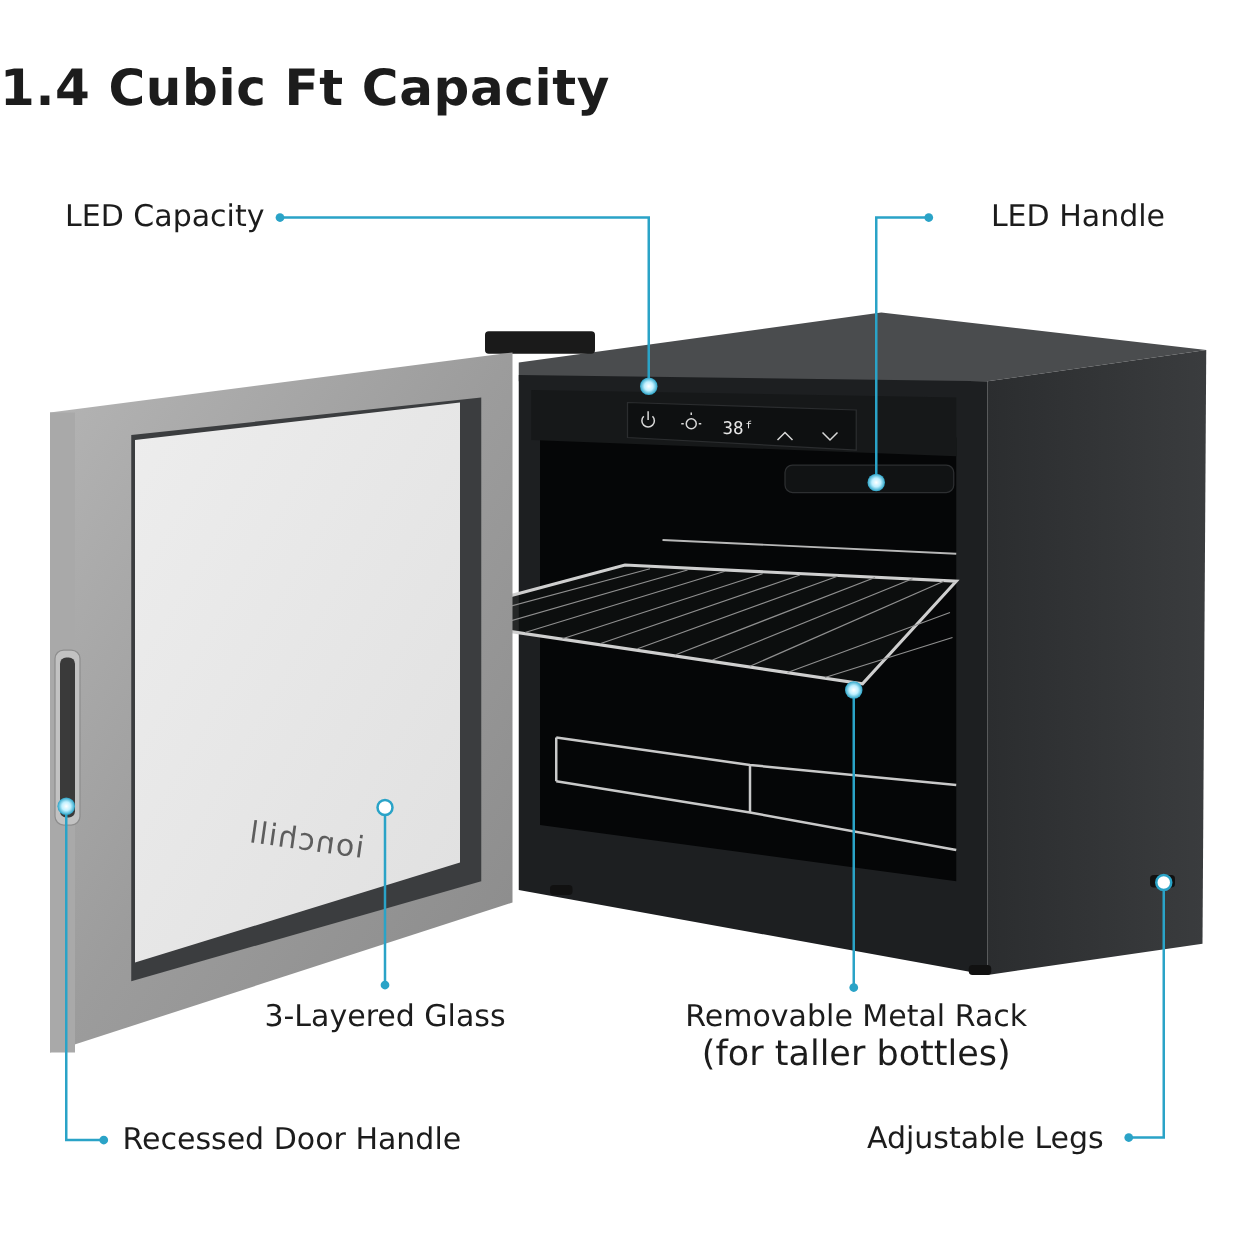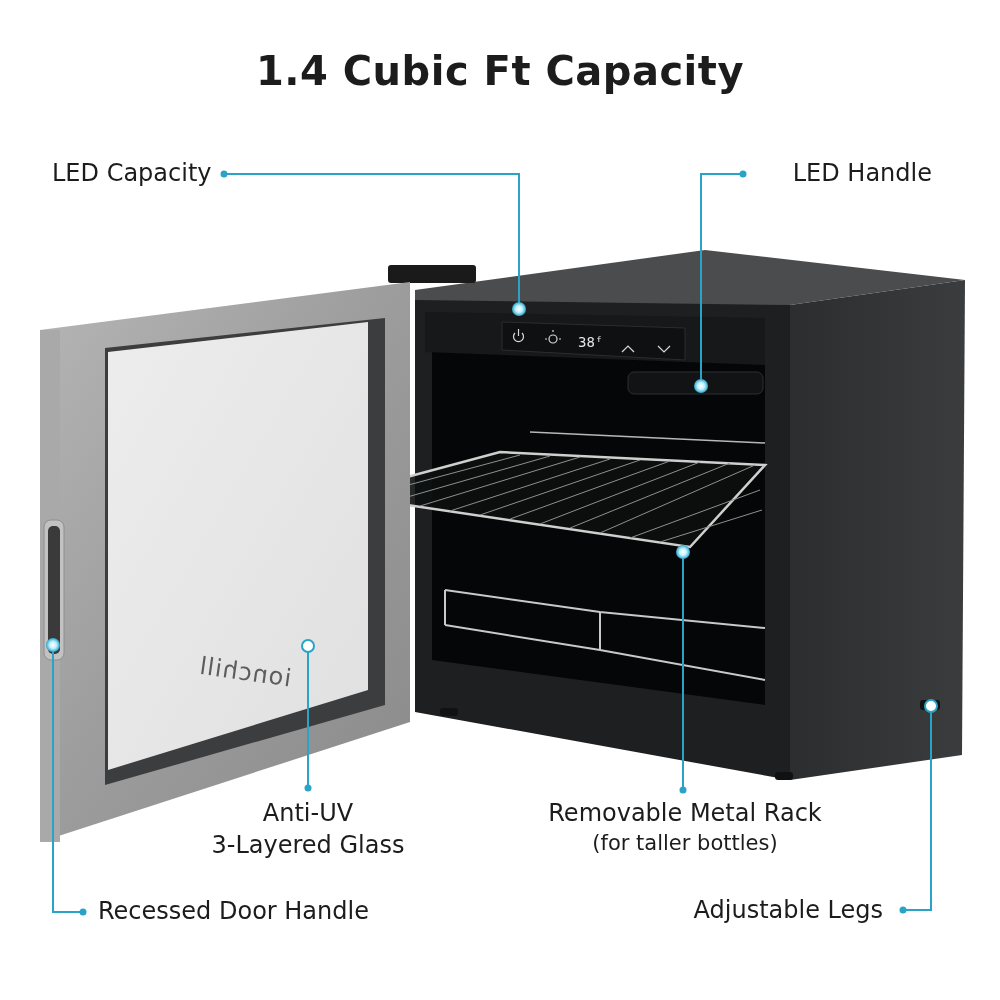--- a/index.html
+++ b/index.html
@@ -1,21 +1,21 @@
 <!DOCTYPE html>
 <html><head>
   <meta charset="utf-8">
   <style>
     html, body { margin: 0; padding: 0; background: #ffffff; }
     body { width: 1000px; height: 1000px; position: relative; overflow: hidden;
            font-family: "DejaVu Sans", "Liberation Sans", sans-serif; color: #1c1c1c; }
     .abs { position: absolute; }
-    .title { left: 0; top: 48px; width: 1000px; text-align: center; font-size: 40px; font-weight: bold; letter-spacing: 0.5px; }
+    .title { left: 0; top: 48px; width: 1000px; font-size: 40px; font-weight: bold; letter-spacing: 0.5px; }
     .label { font-size: 24px; line-height: 32px; white-space: nowrap; }
-    .sub { font-size: 21px; line-height: 28px; }
+    .sub { font-size: 28px; line-height: 28px; }
     svg.scene { position: absolute; left: 0; top: 0; }
   </style>
 </head>
 <body>
 
 <div class="abs title">1.4 Cubic Ft Capacity</div>
 
 <svg class="scene" width="1000" height="1000" viewBox="0 0 1000 1000">
   <defs>
     <linearGradient id="steel" x1="0" y1="0" x2="1" y2="1">
@@ -145,21 +145,20 @@
   </g>
 </svg>
 
 <div class="abs label" style="left:52px; top:157px;">LED Capacity</div>
 
 <div class="abs label" style="right:68px; top:157px; text-align:right;">
   <div>LED Handle</div>
 </div>
 
 <div class="abs label" style="left:188px; top:797px; width:240px; text-align:center;">
-  <div>Anti-UV</div>
   <div>3-Layered Glass</div>
 </div>
 
 <div class="abs label" style="left:510px; top:797px; width:350px; text-align:center;">
   <div>Removable Metal Rack</div>
   <div class="sub">(for taller bottles)</div>
 </div>
 
 <div class="abs label" style="left:98px; top:895px;">Recessed Door Handle</div>
 

